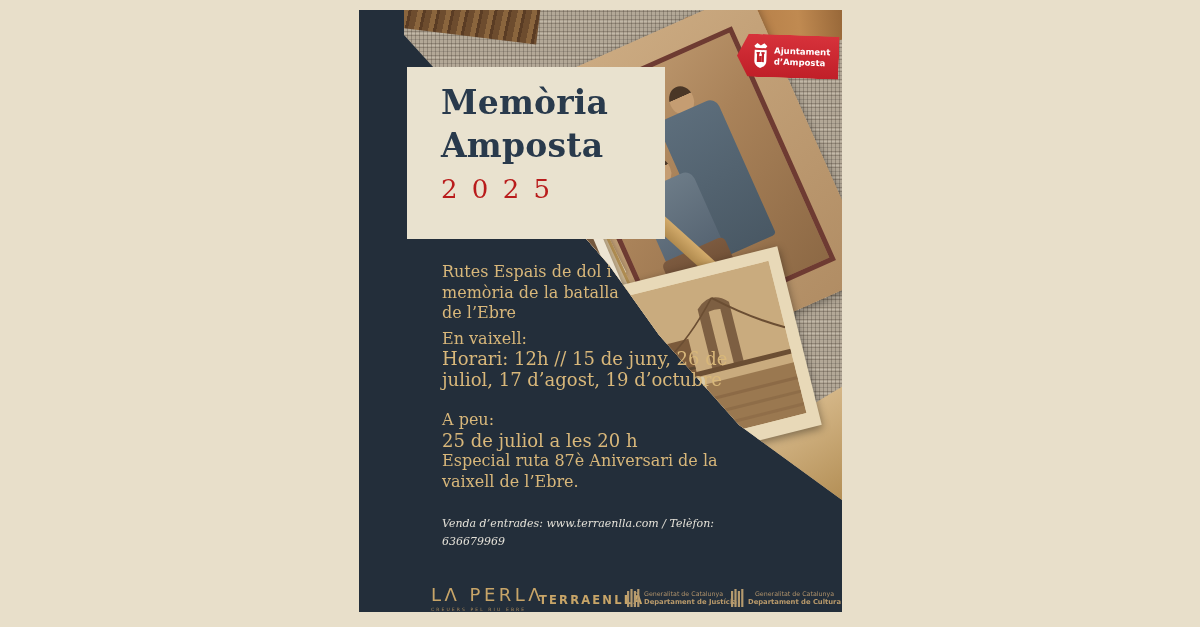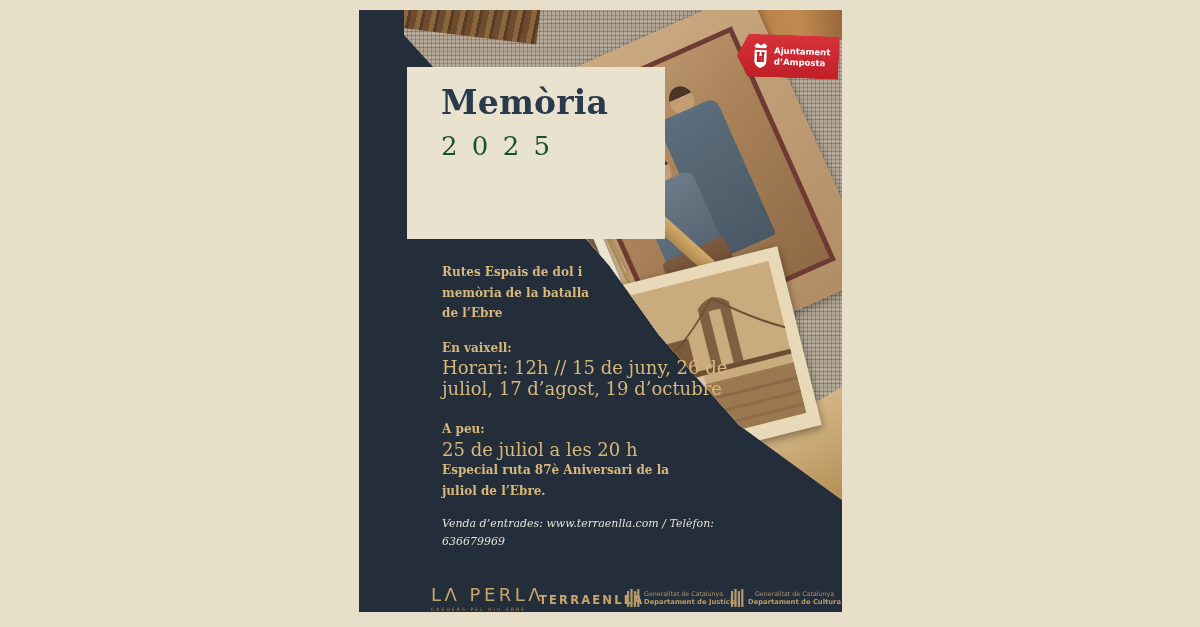--- a/index.html
+++ b/index.html
@@ -65,35 +65,35 @@
     background:#e8d9b8; padding:12px 12px 15px; box-shadow:0 3px 9px rgba(0,0,0,.4); }
   .postcard svg{ width:100%; height:100%; display:block; }
 
   .tan-wedge{ position:absolute; left:382px; top:398px; width:160px; height:104px; transform:rotate(-31deg);
     background:linear-gradient(#d4b687,#b18c52); }
 
   
   .title-box{ position:absolute; left:48px; top:25px; width:258px; height:172px;
     background:#e9e2cf; padding:14px 10px 0 34px;margin-top:32px; }
   .title-line{ font-weight:700; font-size:33px; line-height:43px; color:#293a4c; letter-spacing:.2px; }
-  .title-year{ margin-top:7px; font-weight:400; font-size:26px; color:#14532d; letter-spacing:.55em; }
+  .title-year{ margin-top:7px; font-weight:400; font-size:26px; color:#b91c1c; letter-spacing:.55em; }
 
   
   .ribbon{ position:absolute; left:378px; top:25px; width:102px; height:43px; transform:rotate(2deg);
     background:linear-gradient(#d7323b,#c01f28);
     clip-path:polygon(11% 0, 100% 0, 100% 100%, 11% 100%, 0 52%);
     display:flex; align-items:center; gap:5px; padding-left:15px; }
   .ribbon-text{ color:#fff; font-family:"DejaVu Sans", sans-serif; font-weight:700;
     font-size:8.5px; line-height:10.5px; }
 
   
   .copy{ position:absolute; left:83px; top:252px; width:310px; color:#d8b77a; }
-  .copy .h{ font-weight:700; font-size:12px; line-height:20.5px; }
+  .copy .h{ font-weight:400; font-size:16px; line-height:20.5px; }
   .copy .r{ font-weight:400; font-size:18px; line-height:20.5px; }
-  .gap-lg{ margin-top:14px; } .gap-md{ margin-top:20px; }
+  .gap-lg{ margin-top:5px; } .gap-md{ margin-top:20px; }
 
   .tickets{ position:absolute; left:83px; top:505px; width:330px;
     font-style:italic; font-size:11px; line-height:17.5px; color:#e4e1d8; }
 
   
   .logo{ position:absolute; color:#c8a568; font-family:"DejaVu Sans", sans-serif; }
   .laperla{ left:72px; top:574px; }
   .laperla .nm{ font-size:18px; font-weight:400; letter-spacing:3.5px; color:#c8a568; }
   .laperla .tg{ font-size:4.5px; letter-spacing:2.1px; margin-top:2px; color:#a9895a; }
   .terraenlla{ left:180px; top:583px; font-weight:700; font-size:11.5px; letter-spacing:2.2px; }
@@ -180,20 +180,21 @@
           <rect x="156" y="86" width="3" height="10"></rect>
             <rect x="170" y="86" width="3" height="10"></rect>
           <rect x="40" y="84" width="140" height="3"></rect>
         </g>
       </svg>
     </div>
   </div>
 
   <div class="title-box">
     <div class="title-line">Memòria</div>
+    <div class="title-line">Amposta</div>
     <div class="title-year">2025</div>
   </div>
 
   <div class="ribbon">
     <svg width="17" height="26" viewBox="0 0 17 26">
       <path d="M2 3 L5 0 L8.5 2.5 L12 0 L15 3 L13.5 5 H3.5 Z" fill="#ffffff"></path>
       <path d="M2.5 7 h12 v11 q0 5 -6 7 q-6 -2 -6 -7 Z" fill="#ffffff"></path>
       <g fill="#c01f28">
         <rect x="5" y="10" width="2.2" height="9"></rect>
         <rect x="9.8" y="10" width="2.2" height="9"></rect>
@@ -213,21 +214,21 @@
     <div class="h">memòria de la batalla</div>
     <div class="h">de l’Ebre</div>
 
     <div class="h gap-lg">En vaixell:</div>
     <div class="r">Horari: 12h // 15 de juny, 26 de</div>
     <div class="r">juliol, 17 d’agost, 19 d’octubre</div>
 
     <div class="h gap-md">A peu:</div>
     <div class="r">25 de juliol a les 20 h</div>
     <div class="h">Especial ruta 87è Aniversari de la</div>
-    <div class="h">juliol de l’Ebre.</div>
+    <div class="h">vaixell de l’Ebre.</div>
   </div>
 
   <div class="tickets">
     <div>Venda d’entrades: www.terraenlla.com / Telèfon: 636679969</div>
   </div>
 
   <div class="logo laperla">
     <div class="nm">LΛ PERLΛ</div>
     <div class="tg">CREUERS PEL RIU EBRE</div>
   </div>

